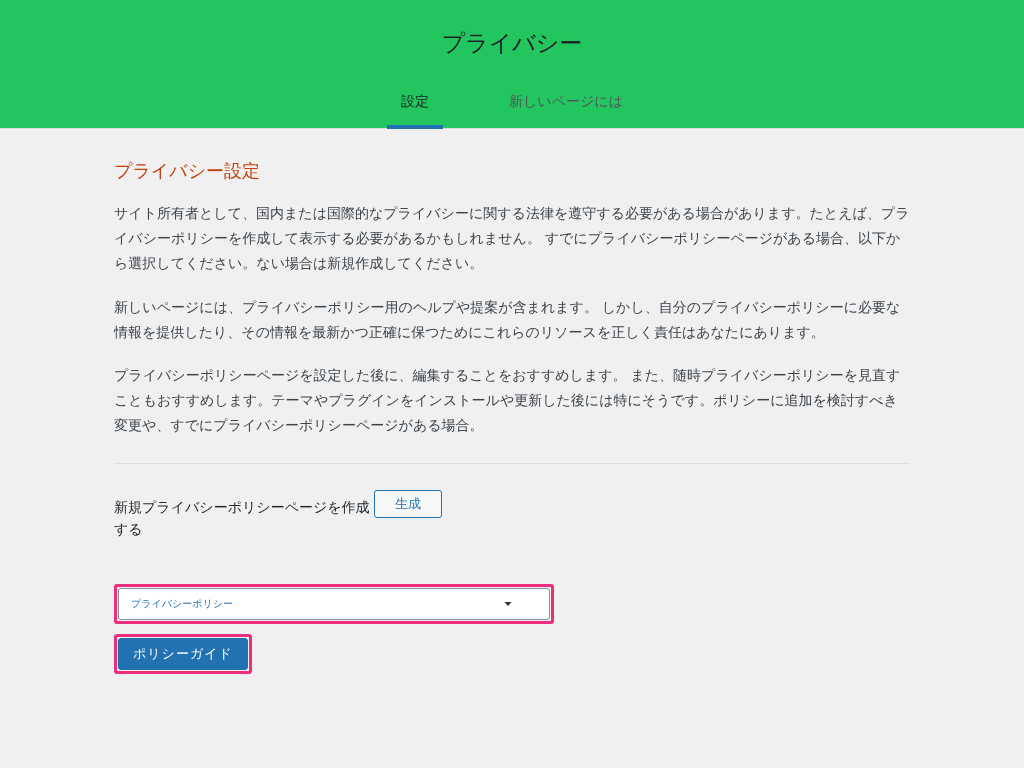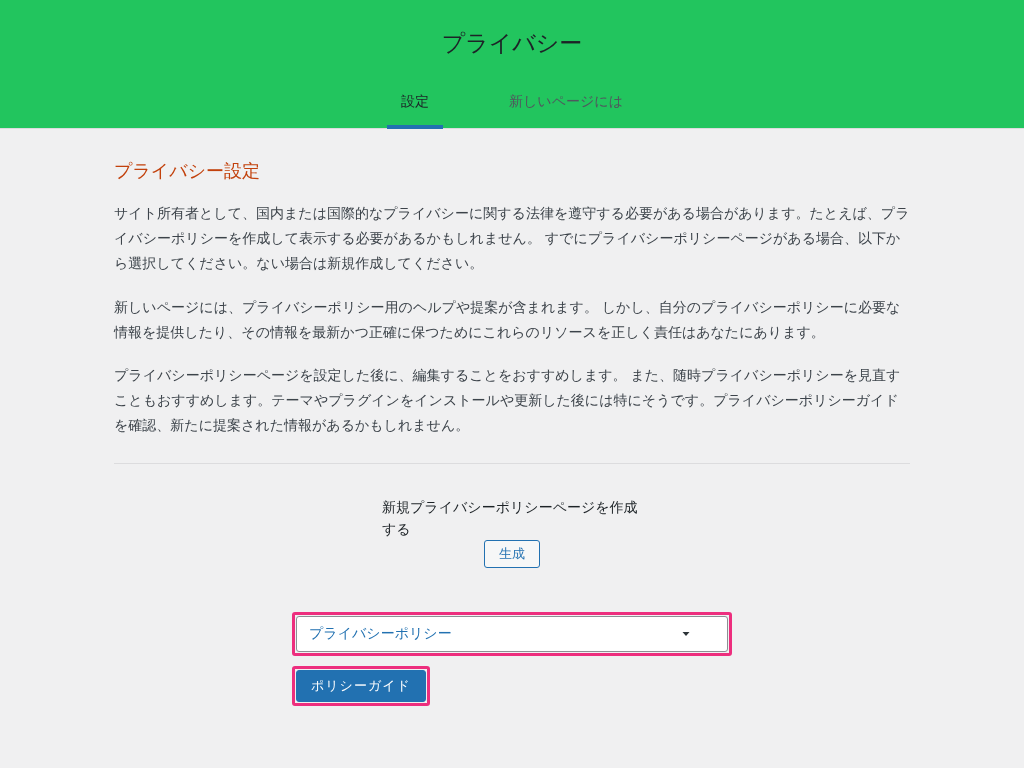--- a/index.html
+++ b/index.html
@@ -61,36 +61,35 @@
       text-decoration: underline;
       cursor: pointer;
     }
     .divider {
       border: none;
       border-top: 1px solid #dcdcde;
       margin: 24px 0 26px;
     }
     .form-row {
       display: flex;
-      align-items: center;
+      align-items: flex-start;
       margin-bottom: 44px;
-      flex-direction: column;
     }
     .form-label {
       width: 260px;
       font-size: 14px;
       color: #1d2327;
       font-weight: 500;
       padding-top: 6px;
       line-height: 1.6;
     }
     .form-control { flex: 1; }
     .btn-secondary {
       display: inline-block;
-      padding: 4px 14px;
+      padding: 4px 20px;
       border: 1px solid #2271b1;
       background: #f6f7f7;
       color: #2271b1;
       font-size: 13px;
       border-radius: 3px;
       cursor: pointer;
     }
     .select-wrap {
       border: 3px solid #ED2E7E;
       border-radius: 3px;
@@ -98,21 +97,21 @@
       margin-bottom: 10px;
       width: 440px;
     }
     .select {
       width: 100%;
       padding: 8px 34px 8px 12px;
       border: 1px solid #8c8f94;
       border-radius: 3px;
       background: #fff;
       color: #2271b1;
-      font-size: 14px;
+      font-size: 10px;
       appearance: none;
       position: relative;
       display: flex;
       align-items: center;
       justify-content: space-between;
       cursor: pointer;
     }
     .select .chev {
       width: 14px;
       height: 14px;
@@ -145,21 +144,21 @@
     <div class="tab active">設定</div>
     <div class="tab">新しいページには</div>
   </div>
 </div>
 
 <div class="content">
   <h2 class="section-heading">プライバシー設定</h2>
 
   <p class="para">サイト所有者として、国内または国際的なプライバシーに関する法律を遵守する必要がある場合があります。たとえば、プライバシーポリシーを作成して表示する必要があるかもしれません。 すでにプライバシーポリシーページがある場合、以下から選択してください。ない場合は新規作成してください。</p>
   <p class="para">新しいページには、プライバシーポリシー用のヘルプや提案が含まれます。 しかし、自分のプライバシーポリシーに必要な情報を提供したり、その情報を最新かつ正確に保つためにこれらのリソースを正しく責任はあなたにあります。</p>
-  <p class="para">プライバシーポリシーページを設定した後に、編集することをおすすめします。 また、随時プライバシーポリシーを見直すこともおすすめします。テーマやプラグインをインストールや更新した後には特にそうです。プライバシーポリシーガイドを確認、新たに提案された情報があるかもしれません。</p>
+  <p class="para">プライバシーポリシーページを設定した後に、編集することをおすすめします。 また、随時プライバシーポリシーを見直すこともおすすめします。テーマやプラグインをインストールや更新した後には特にそうです。ポリシーに追加を検討すべき変更や、すでにプライバシーポリシーページがある場合。</p>
 
 
   <hr class="divider">
 
   <div class="form-row">
     <div class="form-label">新規プライバシーポリシーページを作成する</div>
     <div class="form-control">
       <button class="btn-secondary">生成</button>
     </div>
   </div>

